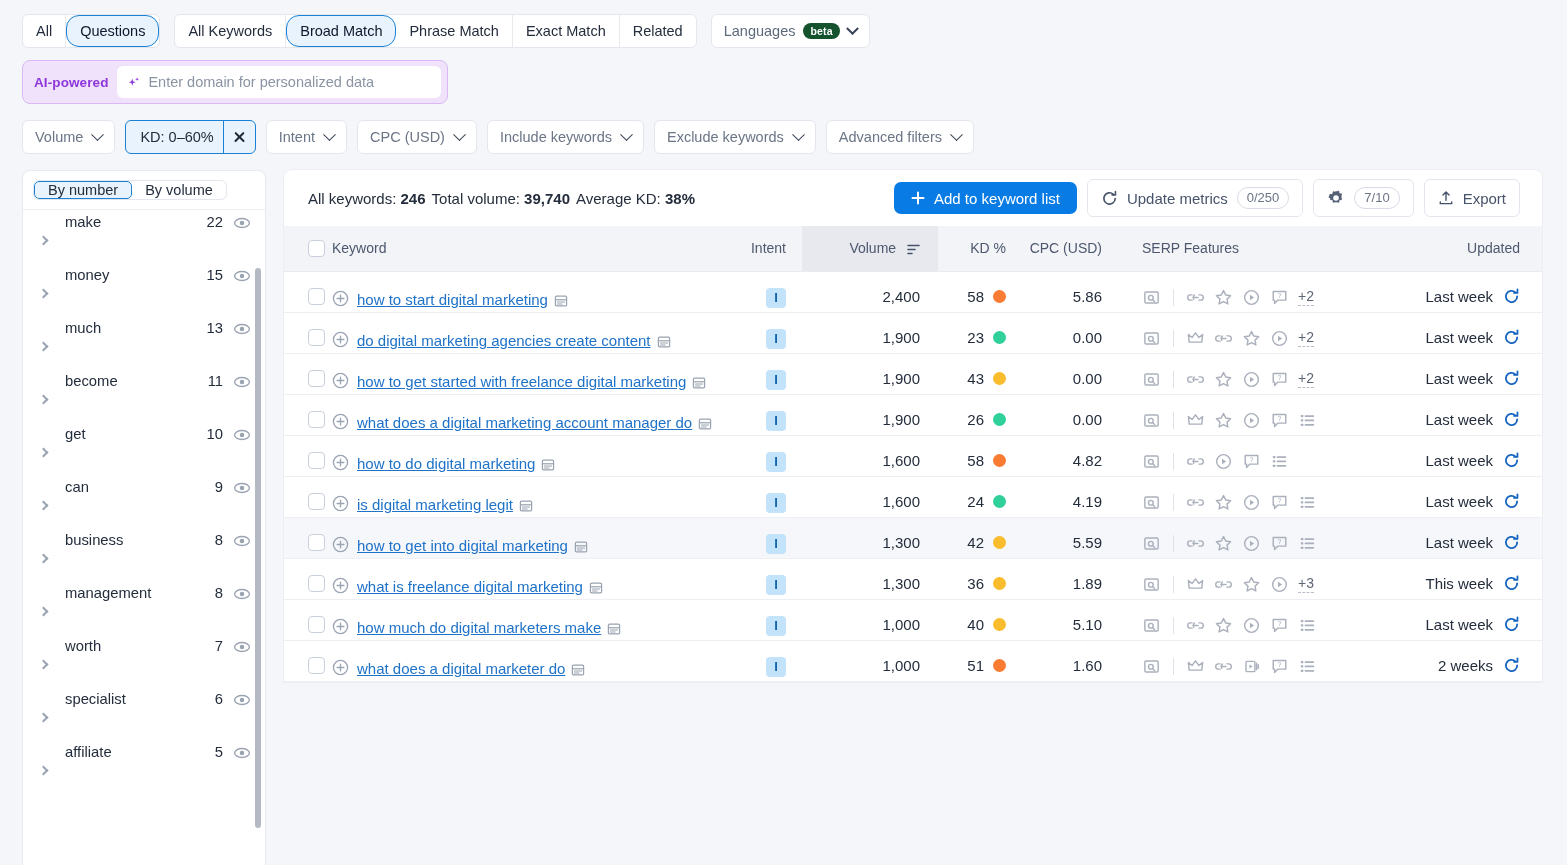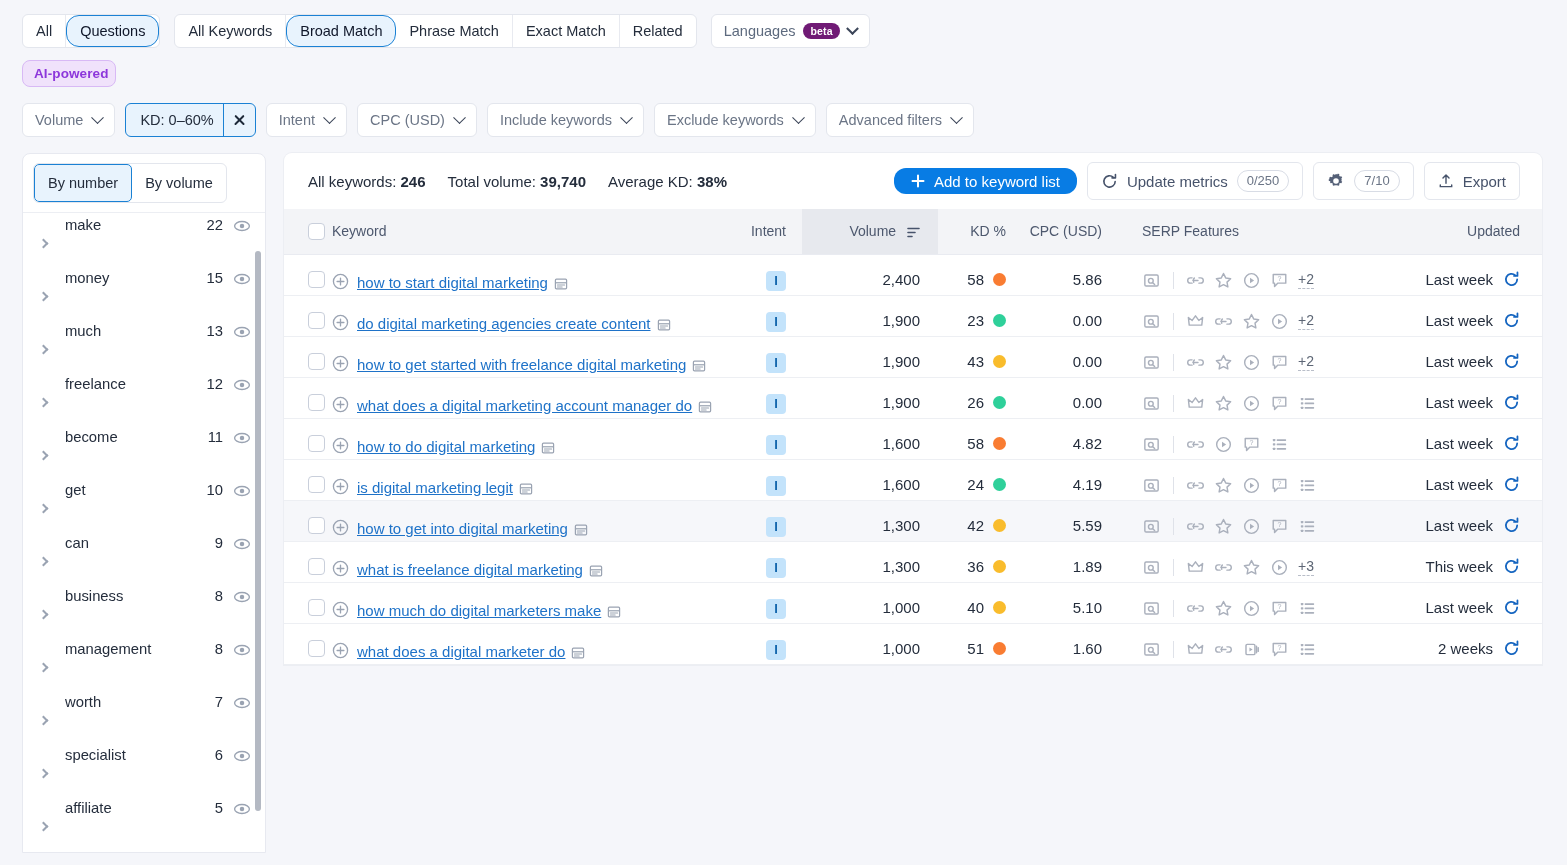--- a/index.html
+++ b/index.html
@@ -21,21 +21,21 @@
     cursor: pointer; white-space: nowrap; border-right: 1px solid #e8eaf0;
   }
   .seg > div:last-child { border-right: none; }
   .seg > div.on { background: #e8f3fd; border: 1.6px solid #1a81d4; border-radius: 13px; color: #0f172a; }
   .lang-btn {
     display: flex; align-items: center; gap: 8px; height: 34px; padding: 0 12px;
     background: #fff; border: 1px solid #e3e6ed; border-radius: 6px; cursor: pointer;
     color: #5d6a7e; font-size: 14.5px;
   }
   .beta {
-    background: #701a75; color: #fff; font-size: 10.5px; font-weight: bold;
+    background: #14532d; color: #fff; font-size: 10.5px; font-weight: bold;
     border-radius: 9px; padding: 2px 7px 2.5px; letter-spacing: .2px;
   }
   .chev { display: inline-block; width: 9px; height: 9px; border-right: 2px solid #3b4558; border-bottom: 2px solid #3b4558;
           transform: rotate(45deg) translate(-2px,-2px); }
   .chev.sm { border-width: 1.8px; }
 
   
   .airow { padding: 12px 0 0 22px; }
   .aiwrap { display: inline-flex; align-items: center; gap: 8px; background: #f0e2fb; border: 1px solid #d8b9f5;
             border-radius: 8px; padding: 5px 6px 5px 11px; }
@@ -56,40 +56,40 @@
   .xicon:before, .xicon:after { content: ""; position: absolute; left: 0; top: 5.5px; width: 13px; height: 2.4px; background: #1d2939; border-radius: 1px; }
   .xicon:before { transform: rotate(45deg); }
   .xicon:after  { transform: rotate(-45deg); }
 
   
   .body { display: flex; align-items: flex-start; gap: 18px; padding: 16px 0 0 22px; }
 
   
   .sidebar { width: 244px; background: #fff; border: 1px solid #e7e9f0; border-radius: 8px 8px 0 0; height: 700px; position: relative; overflow: hidden; }
   .sb-head { padding: 9px 10px; border-bottom: 1px solid #eceef3; }
-  .sb-seg { display: inline-flex; border: 1px solid #e3e6ed; border-radius: 6px; height: 40px; overflow: hidden; }
+  .sb-seg { display: inline-flex; border: 1px solid #e3e6ed; border-radius: 6px; height: 20px; overflow: hidden; }
   .sb-seg > div { display: flex; align-items: center; padding: 0 13px; font-size: 14.5px; cursor: pointer; color: #242d3c; }
   .sb-seg > div.on { background: #e8f3fd; border: 1.6px solid #1a81d4; border-radius: 5px; }
   .sb-list { padding: 4px 0 0 0; }
   .sb-item { display: flex; height: 53px; padding: 0 14px 0 12px; cursor: pointer; }
   .caret { width: 16px; flex: 0 0 16px; display: flex; align-items: center; justify-content: center; }
   .caret i { display: block; width: 7px; height: 7px; border-right: 2px solid #9aa3b2; border-top: 2px solid #9aa3b2; transform: rotate(45deg); }
   .sb-name { flex: 1; font-size: 14.8px; color: #242d3c; padding-left: 14px; }
   .sb-count { font-size: 14.8px; color: #242d3c; padding-right: 10px; }
   .eye { width: 18px; height: 18px; flex: 0 0 18px; }
   .sb-scroll { position: absolute; right: 4px; top: 97px; width: 6px; height: 560px; background: #b4b9c3; border-radius: 3px; }
 
   
   .panel { width: 1258px; background: #fff; border-radius: 8px 8px 0 0; box-shadow: 0 0 0 1px #eceef3; overflow: hidden; }
   .panel-top { display: flex; align-items: center; height: 56px; padding: 0 22px 0 24px; }
-  .stats { display: flex; align-items: center; gap: 22px; font-size: 15px; color: #242d3c; }
+  .stats { display: flex; align-items: center; gap: 6px; font-size: 15px; color: #242d3c; }
   .stats b { font-weight: bold; }
   .spacer { flex: 1; }
-  .btn-primary { display: flex; align-items: center; gap: 9px; height: 26px; padding: 0 17px; background: #087ce4;
-                 color: #fff; border: none; border-radius: 12px; font-family: inherit; font-size: 15px; cursor: pointer; }
+  .btn-primary { display: flex; align-items: center; gap: 9px; height: 32px; padding: 0 17px; background: #087ce4;
+                 color: #fff; border: none; border-radius: 7px; font-family: inherit; font-size: 15px; cursor: pointer; }
   .btn-ghost { display: flex; align-items: center; gap: 9px; height: 38px; padding: 0 13px; background: #fff;
                border: 1px solid #e3e6ed; border-radius: 6px; color: #47536b; font-size: 15px; cursor: pointer; margin-left: 10px; }
   .pill { border: 1px solid #d8dce5; border-radius: 11px; padding: 2px 9px 3px; font-size: 13px; color: #6b7586; }
 
   
   table { width: 100%; border-collapse: collapse; table-layout: fixed; }
   thead th { background: #f3f4f7; height: 45px; font-weight: normal; font-size: 14px; color: #4d5costume; color: #4d586e; }
   thead th { border-bottom: 1px solid #e9ebf1; }
   th.c-vol { background: #e7e9ee; }
   th.c-chk { width: 48px; }
@@ -158,20 +158,27 @@
   <div class="lang-btn">
     <span>Languages</span>
     <span class="beta">beta</span>
     <span class="chev"></span>
   </div>
 </div>
 
 <div class="airow">
   <div class="aiwrap">
     <span class="ailabel">AI-powered</span>
+    <div class="aiinput">
+      <svg width="15" height="15" viewBox="0 0 16 16">
+        <path d="M6 3.5 L7 6.6 L10 7.6 L7 8.6 L6 11.7 L5 8.6 L2 7.6 L5 6.6 Z" fill="#8d37db"></path>
+        <path d="M11.6 2 L12.2 3.6 L13.8 4.2 L12.2 4.8 L11.6 6.4 L11 4.8 L9.4 4.2 L11 3.6 Z" fill="#8d37db"></path>
+      </svg>
+      <input type="text" value="" placeholder="Enter domain for personalized data" style="">
+    </div>
   </div>
 </div>
 
 <div class="filters">
   <div class="fbtn">
     <span>Volume</span>
     <span class="chev sm"></span>
   </div>
   <div class="fbtn active">
     <span class="lbl">KD: 0–60%</span>
@@ -236,31 +243,20 @@
   <ellipse cx="10" cy="10" rx="8.2" ry="5" fill="none" stroke="#9aa3b2" stroke-width="1.5"></ellipse>
   <circle cx="10" cy="10" r="2.5" fill="#9aa3b2"></circle>
           </svg>
         </div>
         <div class="sb-item">
           <span class="caret">
             <i></i>
           </span>
           <span class="sb-name">much</span>
           <span class="sb-count">13</span>
-          <svg class="eye" viewBox="0 0 20 20">
-  <ellipse cx="10" cy="10" rx="8.2" ry="5" fill="none" stroke="#9aa3b2" stroke-width="1.5"></ellipse>
-  <circle cx="10" cy="10" r="2.5" fill="#9aa3b2"></circle>
-          </svg>
-        </div>
-        <div class="sb-item">
-          <span class="caret">
-            <i></i>
-          </span>
-          <span class="sb-name">freelance</span>
-          <span class="sb-count">12</span>
           <svg class="eye" viewBox="0 0 20 20">
   <ellipse cx="10" cy="10" rx="8.2" ry="5" fill="none" stroke="#9aa3b2" stroke-width="1.5"></ellipse>
   <circle cx="10" cy="10" r="2.5" fill="#9aa3b2"></circle>
           </svg>
         </div>
         <div class="sb-item">
           <span class="caret">
             <i></i>
           </span>
           <span class="sb-name">become</span>

